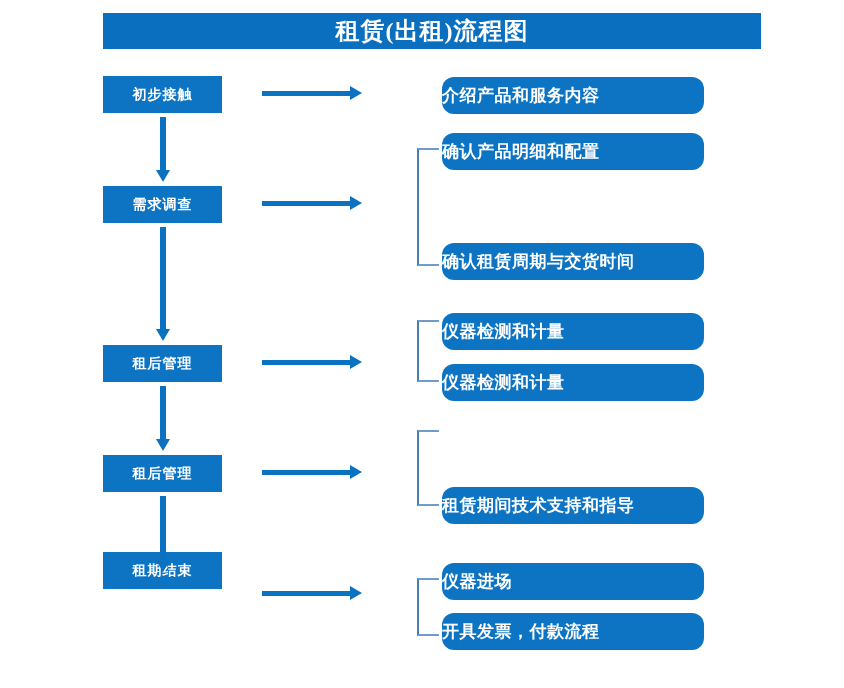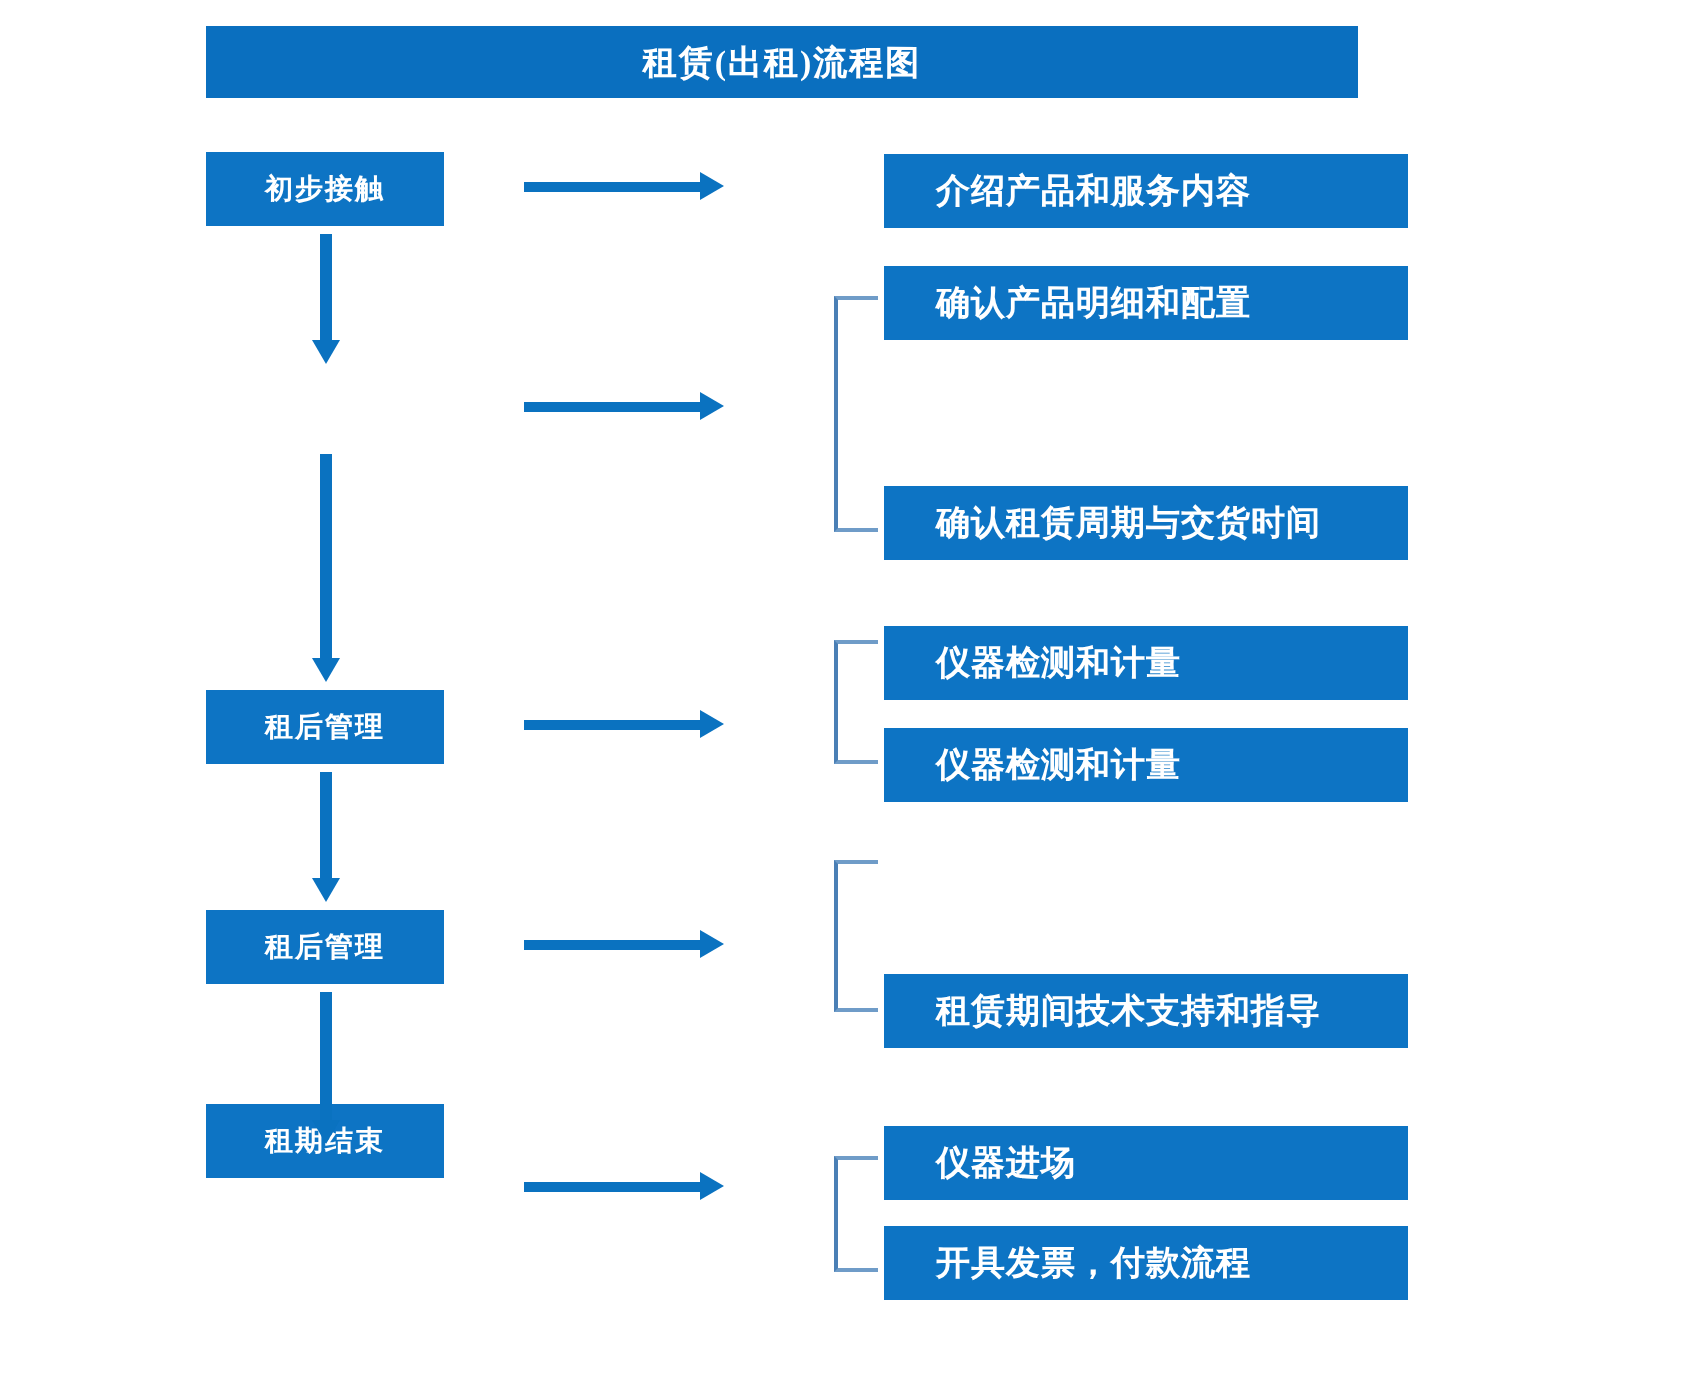--- a/index.html
+++ b/index.html
@@ -16,28 +16,28 @@
     height: 688px;
     background: #ffffff;
     overflow: hidden;
   }
 
   
   .title-bar {
     position: absolute;
     left: 103px;
     top: 13px;
-    width: 576px;
+    width: 658px;
     height: 36px;
     background: #0a6fbf;
     color: #ffffff;
     display: flex;
     align-items: center;
     justify-content: center;
-    font-size: 17px;
+    font-size: 24px;
     font-weight: bold;
     letter-spacing: 1px;
   }
 
   
   .stage-box {
     position: absolute;
     left: 103px;
     width: 119px;
     height: 37px;
@@ -55,25 +55,26 @@
   .detail-box {
     position: absolute;
     left: 442px;
     width: 262px;
     height: 37px;
     background: #0d74c4;
     color: #ffffff;
     display: flex;
     align-items: center;
     justify-content: flex-start;
-    padding-left: 26px;
+    padding-left: 0;
     box-sizing: border-box;
     font-size: 17px;
     font-weight: bold;
     letter-spacing: 0.5px;
+    border-radius: 12px;
   }
 
   
   .h-arrow {
     position: absolute;
     left: 262px;
     width: 100px;
     height: 14px;
   }
   .h-arrow .shaft {
@@ -135,20 +136,23 @@
 
 <div id="canvas">
 
   <div class="title-bar">
     <span>租赁(出租)流程图</span>
   </div>
 
   <div class="stage-box" style="top:76px">
     <span>初步接触</span>
   </div>
+  <div class="stage-box" style="top:186px">
+    <span>需求调查</span>
+  </div>
   <div class="stage-box" style="top:345px">
     <span>租后管理</span>
   </div>
   <div class="stage-box" style="top:455px">
     <span>租后管理</span>
   </div>
   <div class="stage-box" style="top:552px">
     <span>租期结束</span>
   </div>
 

